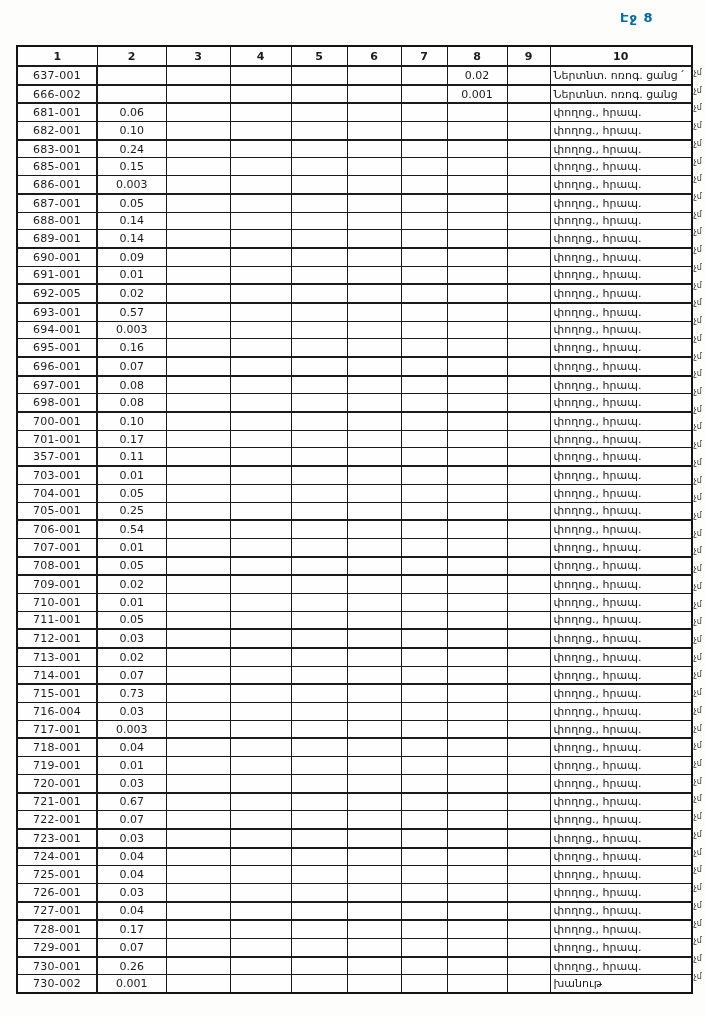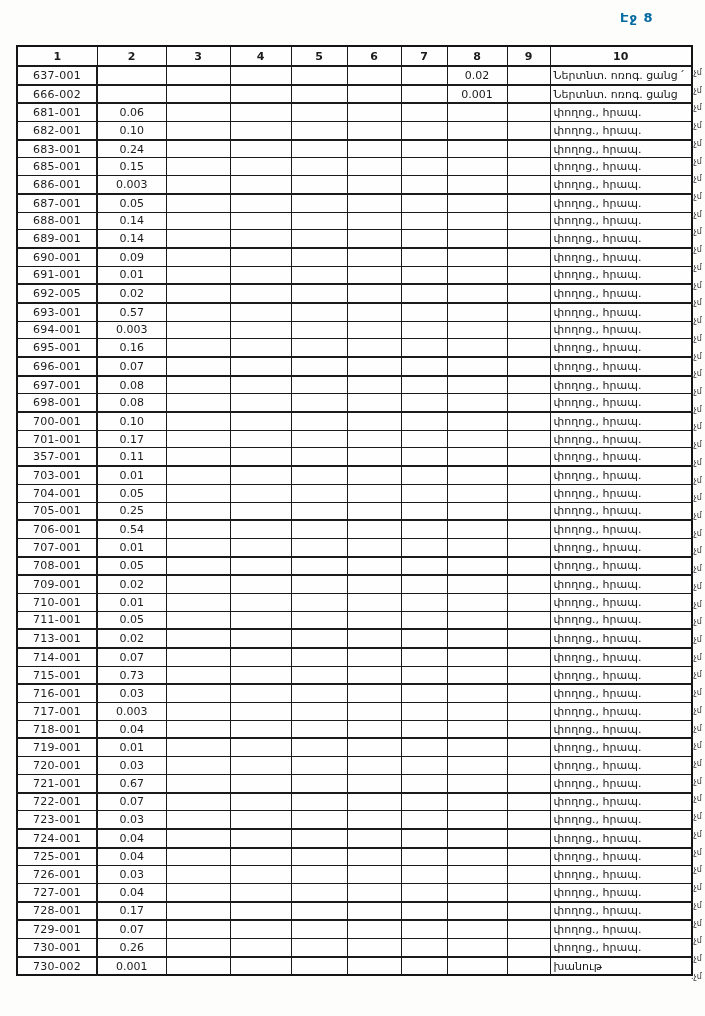--- a/index.html
+++ b/index.html
@@ -444,20 +444,32 @@
         <td></td>
         <td></td>
         <td></td>
         <td></td>
         <td></td>
         <td class="col-num"></td>
         <td></td>
         <td class="col-desc">փողոց., հրապ.</td>
       </tr>
       <tr>
+        <td class="col-code">712-001</td>
+        <td class="col-num">0.03</td>
+        <td></td>
+        <td></td>
+        <td></td>
+        <td></td>
+        <td></td>
+        <td class="col-num"></td>
+        <td></td>
+        <td class="col-desc">փողոց., հրապ.</td>
+      </tr>
+      <tr>
         <td class="col-code">713-001</td>
         <td class="col-num">0.02</td>
         <td></td>
         <td></td>
         <td></td>
         <td></td>
         <td></td>
         <td class="col-num"></td>
         <td></td>
         <td class="col-desc">փողոց., հրապ.</td>
@@ -480,21 +492,21 @@
         <td></td>
         <td></td>
         <td></td>
         <td></td>
         <td></td>
         <td class="col-num"></td>
         <td></td>
         <td class="col-desc">փողոց., հրապ.</td>
       </tr>
       <tr>
-        <td class="col-code">716-001</td>
+        <td class="col-code">716-004</td>
         <td class="col-num">0.03</td>
         <td></td>
         <td></td>
         <td></td>
         <td></td>
         <td></td>
         <td class="col-num"></td>
         <td></td>
         <td class="col-desc">փողոց., հրապ.</td>
       </tr>

